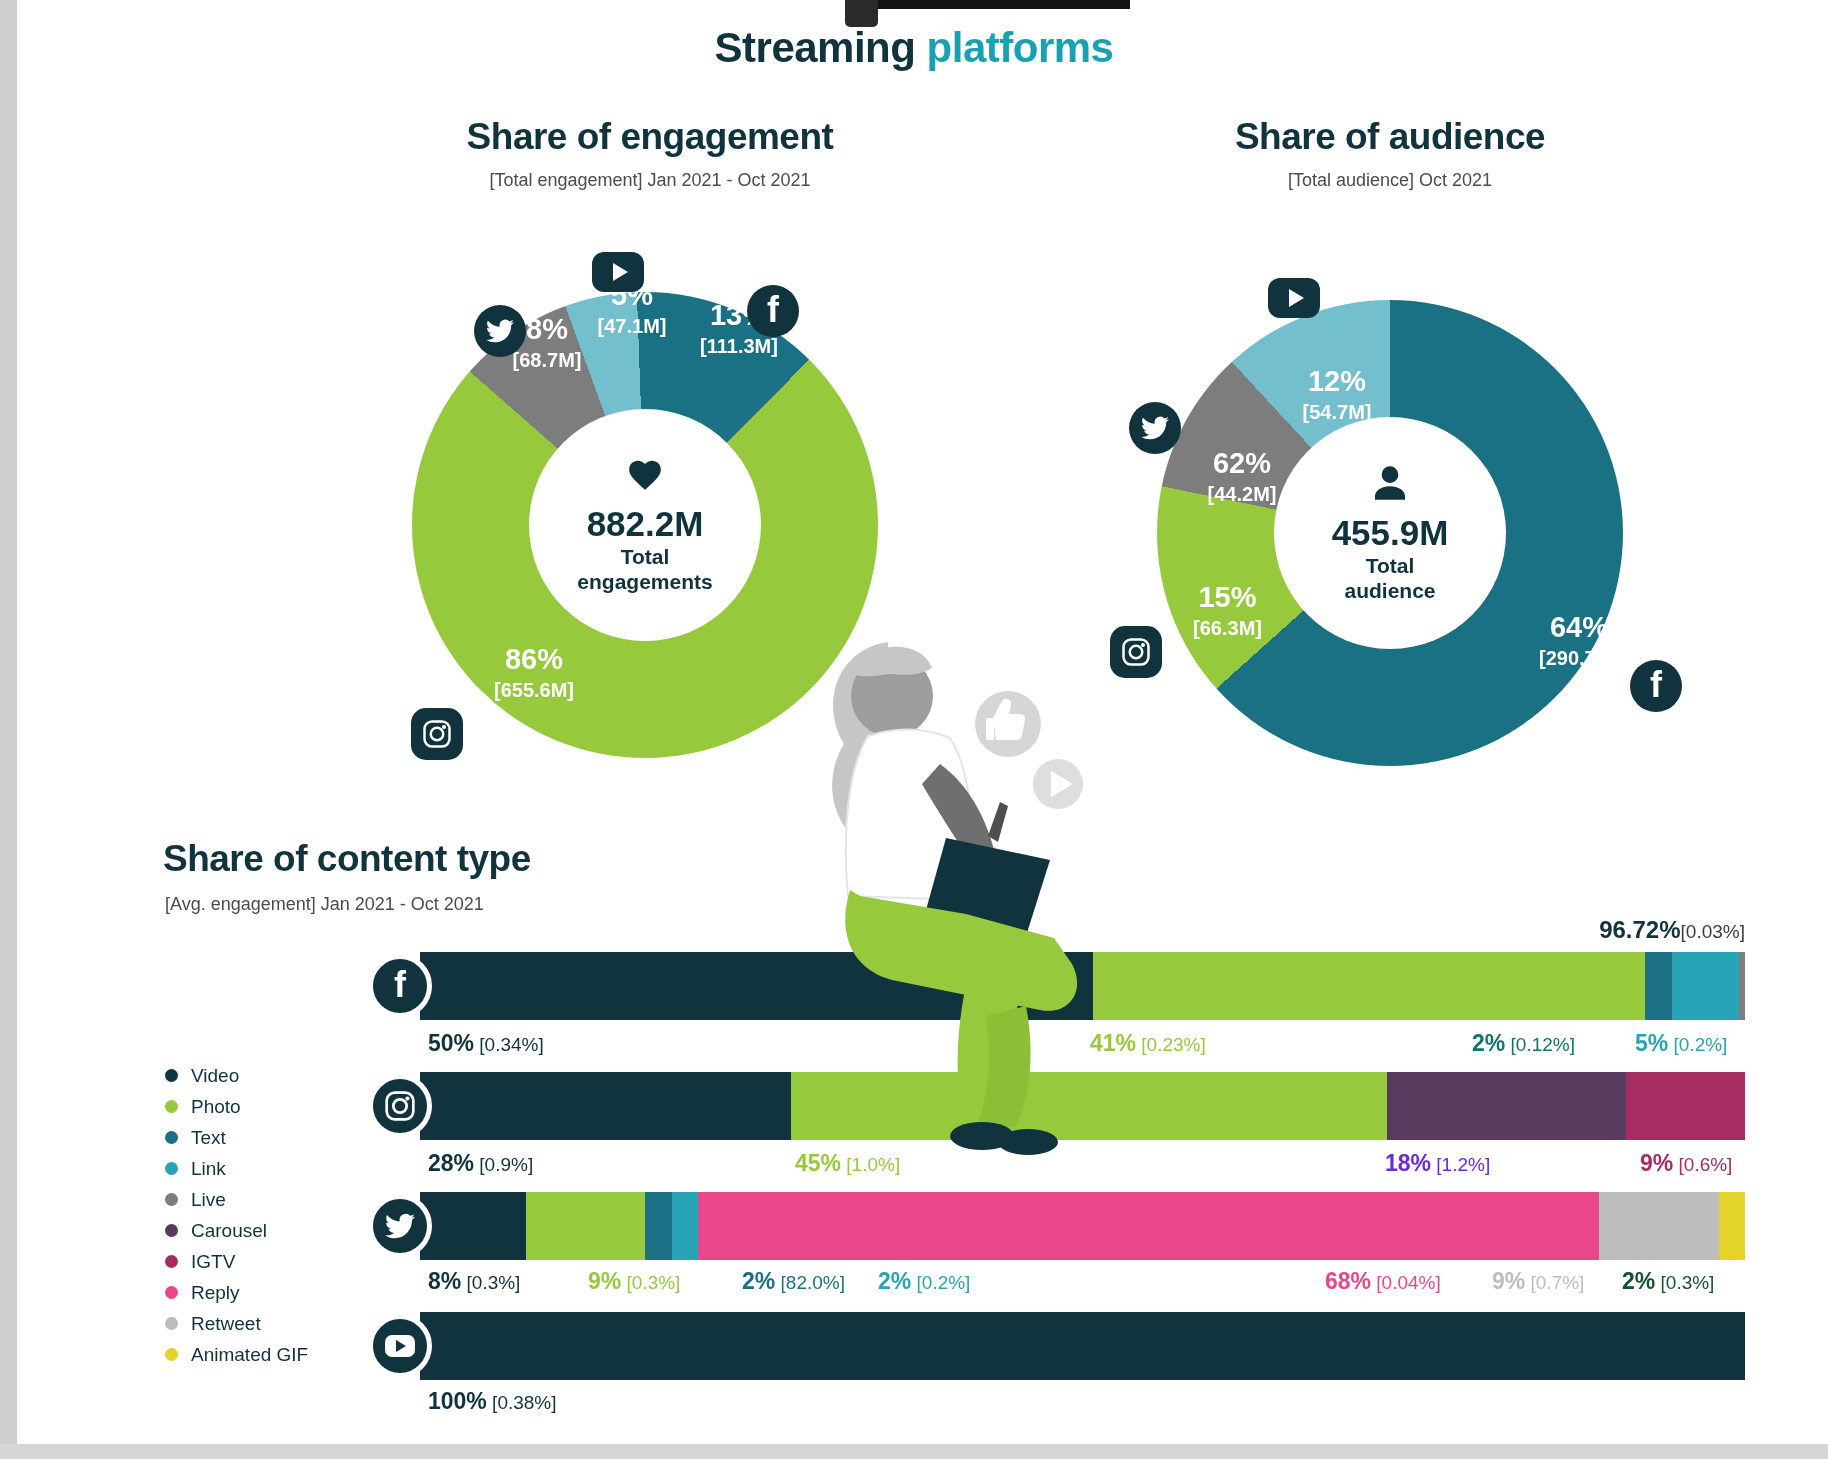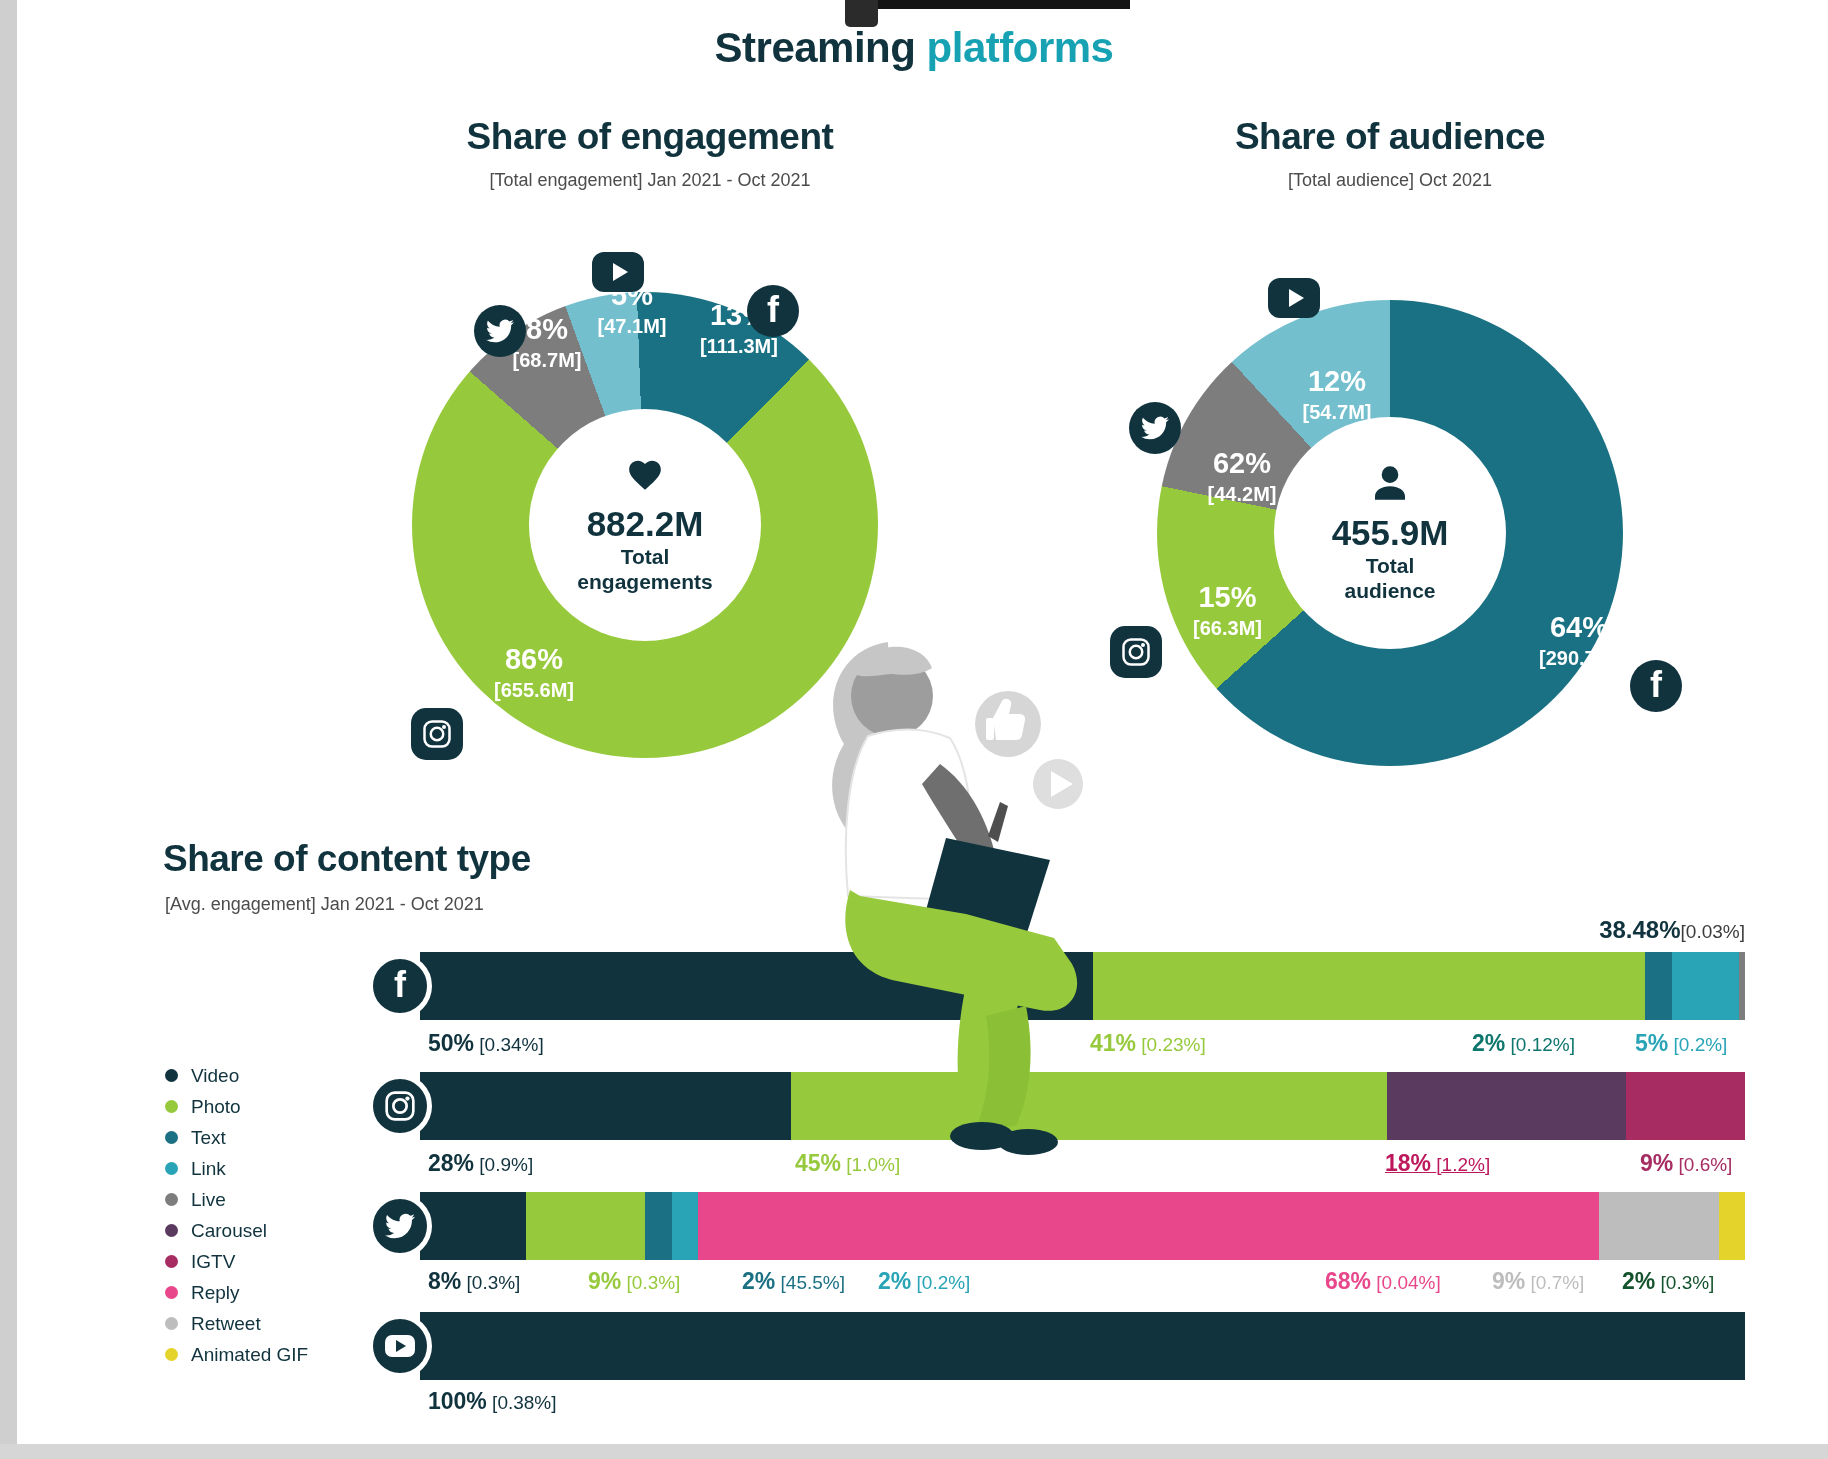--- a/index.html
+++ b/index.html
@@ -218,21 +218,21 @@
       <span class="legend-dot" style="background: rgb(189, 189, 189);"></span>
       <span class="legend-label">Retweet</span>
     </div>
   <div class="legend-item">
       <span class="legend-dot" style="background: rgb(228, 211, 43);"></span>
       <span class="legend-label">Animated GIF</span>
     </div>
 </div>
 
 <div class="blabel blabel-top" style="left:1538px; top:916px; width:207px;">
-  <b>38.48%</b><span>[0.03%]</span>
+  <b>96.72%</b><span>[0.03%]</span>
 </div>
 
 <div class="bar-icon" style="top:954px;">
     <span class="fb-glyph">f</span>
   </div>
 <div class="bar-track" style="top:952px;">
     <div class="seg" style="width: 50.7872%; background: rgb(16, 51, 62);"></div>
     <div class="seg" style="width: 41.6455%; background: rgb(151, 201, 61);"></div>
     <div class="seg" style="width: 2.03149%; background: rgb(27, 112, 131);"></div>
     <div class="seg" style="width: 5.07872%; background: rgb(40, 164, 182);"></div>
@@ -251,40 +251,40 @@
     </svg>
 </div>
 <div class="bar-track" style="top:1072px;">
     <div class="seg" style="width: 28%; background: rgb(16, 51, 62);"></div>
     <div class="seg" style="width: 45%; background: rgb(151, 201, 61);"></div>
     <div class="seg" style="width: 18%; background: rgb(90, 58, 95);"></div>
     <div class="seg" style="width: 9%; background: rgb(166, 44, 98);"></div>
   </div>
 <div class="blabel" style="left: 428px; top: 1150px; color: rgb(16, 51, 62);"><b>28%</b> <span>[0.9%]</span></div>
 <div class="blabel" style="left: 795px; top: 1150px; color: rgb(151, 201, 61);"><b>45%</b> <span>[1.0%]</span></div>
-<div class="blabel" style="left: 1385px; top: 1150px; color: #be185d; text-decoration: underline;"><b>18%</b> <span>[1.2%]</span></div>
+<div class="blabel" style="left: 1385px; top: 1150px; color: #6d28d9;"><b>18%</b> <span>[1.2%]</span></div>
 <div class="blabel" style="left: 1640px; top: 1150px; color: rgb(166, 44, 98);"><b>9%</b> <span>[0.6%]</span></div>
 
 <div class="bar-icon" style="top:1194px;">
   <svg width="30" height="30" viewBox="0 0 24 24">
       <path fill="#fff" d="M23.953 4.57a10 10 0 01-2.825.775 4.958 4.958 0 002.163-2.723c-.951.555-2.005.959-3.127 1.184a4.92 4.92 0 00-8.384 4.482C7.69 8.095 4.067 6.13 1.64 3.162a4.822 4.822 0 00-.666 2.475c0 1.71.87 3.213 2.188 4.096a4.904 4.904 0 01-2.228-.616v.06a4.923 4.923 0 003.946 4.827 4.996 4.996 0 01-2.212.085 4.936 4.936 0 004.604 3.417A9.867 9.867 0 010 19.54a13.995 13.995 0 007.557 2.209c9.053 0 13.998-7.496 13.998-13.985 0-.21 0-.42-.015-.63A9.935 9.935 0 0024 4.59z"></path>
     </svg>
 </div>
 <div class="bar-track" style="top:1192px;">
     <div class="seg" style="width: 8%; background: rgb(16, 51, 62);"></div>
     <div class="seg" style="width: 9%; background: rgb(151, 201, 61);"></div>
     <div class="seg" style="width: 2%; background: rgb(27, 112, 131);"></div>
     <div class="seg" style="width: 2%; background: rgb(40, 164, 182);"></div>
     <div class="seg" style="width: 68%; background: rgb(232, 71, 139);"></div>
     <div class="seg" style="width: 9%; background: rgb(189, 189, 189);"></div>
     <div class="seg" style="width: 2%; background: rgb(228, 211, 43);"></div>
   </div>
 <div class="blabel" style="left: 428px; top: 1268px; color: rgb(16, 51, 62);"><b>8%</b> <span>[0.3%]</span></div>
 <div class="blabel" style="left: 588px; top: 1268px; color: rgb(151, 201, 61);"><b>9%</b> <span>[0.3%]</span></div>
-<div class="blabel" style="left: 742px; top: 1268px; color: rgb(27, 112, 131);"><b>2%</b> <span>[45.5%]</span></div>
+<div class="blabel" style="left: 742px; top: 1268px; color: rgb(27, 112, 131);"><b>2%</b> <span>[82.0%]</span></div>
 <div class="blabel" style="left: 878px; top: 1268px; color: rgb(40, 164, 182);"><b>2%</b> <span>[0.2%]</span></div>
 <div class="blabel" style="left: 1325px; top: 1268px; color: rgb(232, 71, 139);"><b>68%</b> <span>[0.04%]</span></div>
 <div class="blabel" style="left: 1492px; top: 1268px; color: rgb(189, 189, 189);"><b>9%</b> <span>[0.7%]</span></div>
 <div class="blabel" style="left: 1622px; top: 1268px; color: #14532d;"><b>2%</b> <span>[0.3%]</span></div>
 
 <div class="bar-icon" style="top:1314px;">
     <span class="yt-chip">
       <i></i>
     </span>
   </div>

